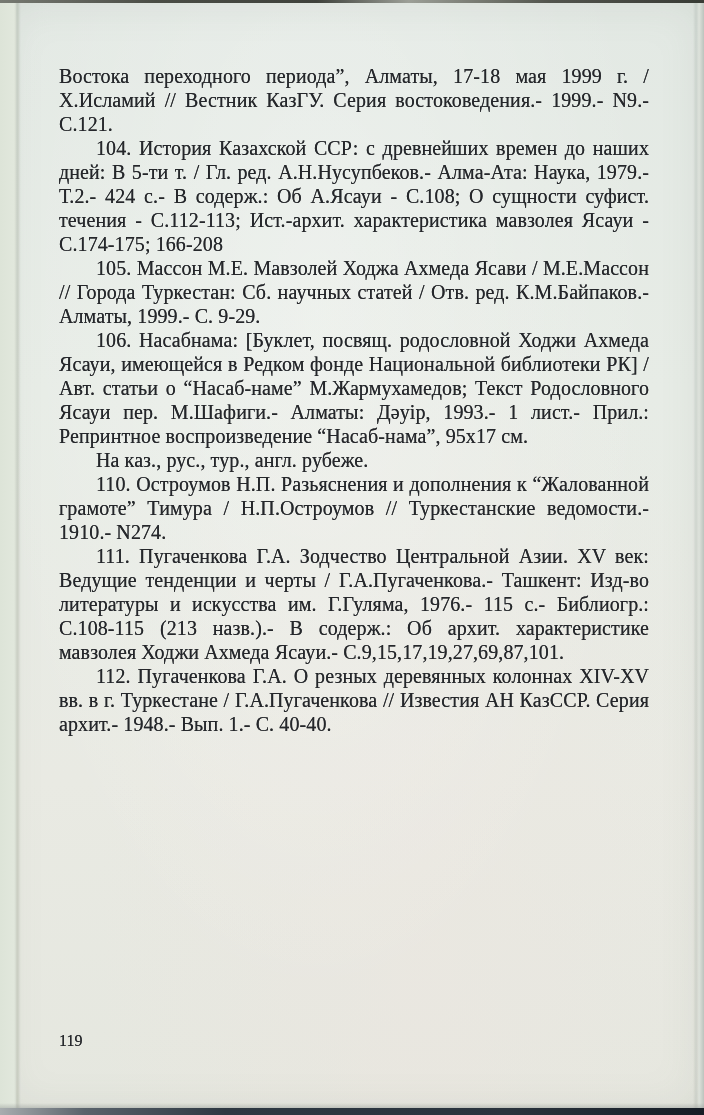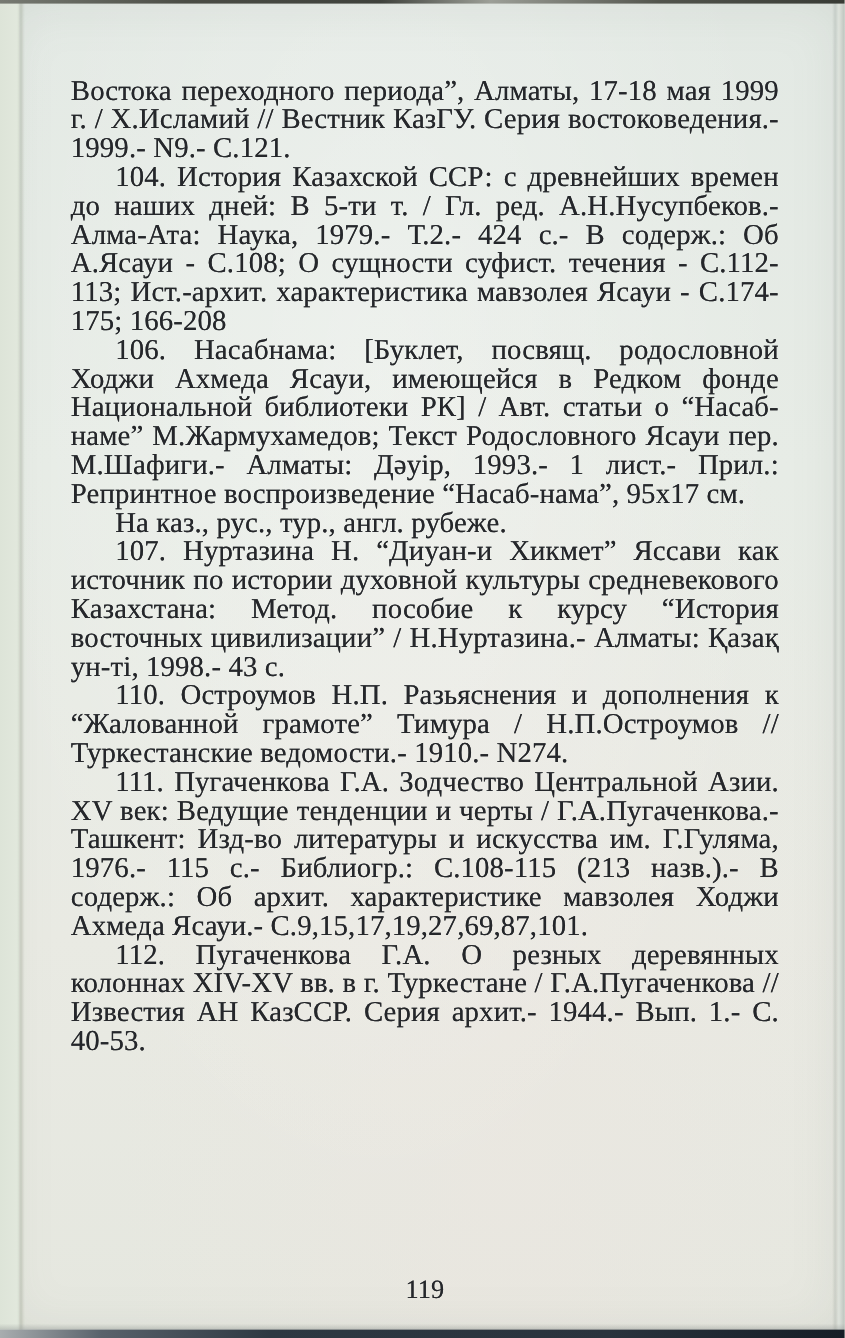--- a/index.html
+++ b/index.html
@@ -49,51 +49,50 @@
   .crease-right {
     position: absolute; top: 0; bottom: 0; right: 7px; width: 2px;
     background: rgba(130,140,132,0.28);
     filter: blur(1px);
   }
   
   .text-block {
     position: absolute;
     left: 59px; top: 64px; width: 590px;
     color: #25272b;
-    font-size: 24px;
+    font-size: 20px;
     line-height: 24px;
     text-align: justify;
     text-shadow: 0 0 0.5px rgba(45,47,50,0.85);
     letter-spacing: 0.1px;
   }
   .para { margin: 0; text-indent: 37px; }
   .para.no-indent { text-indent: 0; }
   .page-number {
     position: absolute;
-    left: 59px; width: 590px; top: 1062px;
-    text-align: center;
+    left: 59px; width: 590px; top: 1032px;
     color: #25272b;
-    font-size: 22px;
+    font-size: 16px;
     text-shadow: 0 0 0.5px rgba(45,47,50,0.85);
   }
 </style>
 </head>
 <body>
 
 <div class="photo">
 
   <div class="text-block">
     <p class="para no-indent">Востока переходного периода”, Алматы, 17-18 мая 1999 г. / Х.Исламий // Вестник КазГУ. Серия востоковедения.- 1999.- N9.- С.121.</p>
     <p class="para">104. История Казахской ССР: с древнейших времен до наших дней: В 5-ти т. / Гл. ред. А.Н.Нусупбеков.- Алма-Ата: Наука, 1979.- Т.2.- 424 с.- В содерж.: Об А.Ясауи - С.108; О сущности суфист. течения - С.112-113; Ист.-архит. характеристика мавзолея Ясауи - С.174-175; 166-208</p>
+    <p class="para">105. Массон М.Е. Мавзолей Ходжа Ахмеда Ясави / М.Е.Массон // Города Туркестан: Сб. научных статей / Отв. ред. К.М.Байпаков.- Алматы, 1999.- С. 9-29.</p>
     <p class="para">106. Насабнама: [Буклет, посвящ. родословной Ходжи Ахмеда Ясауи, имеющейся в Редком фонде Национальной библиотеки РК] / Авт. статьи о “Насаб-наме” М.Жармухамедов; Текст Родословного Ясауи пер. М.Шафиги.- Алматы: Дәуір, 1993.- 1 лист.- Прил.: Репринтное воспроизведение “Насаб-нама”, 95x17 см.</p>
     <p class="para">На каз., рус., тур., англ. рубеже.</p>
-    <p class="para">107. Нуртазина Н. “Диуан-и Хикмет” Яссави как источник по истории духовной культуры средневекового Казахстана: Метод. пособие к курсу “История восточных цивилизации” / Н.Нуртазина.- Алматы: Қазақ ун-ті, 1998.- 43 с.</p>
     <p class="para">110. Остроумов Н.П. Разьяснения и дополнения к “Жалованной грамоте” Тимура / Н.П.Остроумов // Туркестанские ведомости.- 1910.- N274.</p>
     <p class="para">111. Пугаченкова Г.А. Зодчество Центральной Азии. XV век: Ведущие тенденции и черты / Г.А.Пугаченкова.- Ташкент: Изд-во литературы и искусства им. Г.Гуляма, 1976.- 115 с.- Библиогр.: С.108-115 (213 назв.).- В содерж.: Об архит. характеристике мавзолея Ходжи Ахмеда Ясауи.- С.9,15,17,19,27,69,87,101.</p>
-    <p class="para">112. Пугаченкова Г.А. О резных деревянных колоннах XIV-XV вв. в г. Туркестане / Г.А.Пугаченкова // Известия АН КазССР. Серия архит.- 1944.- Вып. 1.- С. 40-53.</p>
+    <p class="para">112. Пугаченкова Г.А. О резных деревянных колоннах XIV-XV вв. в г. Туркестане / Г.А.Пугаченкова // Известия АН КазССР. Серия архит.- 1948.- Вып. 1.- С. 40-40.</p>
   </div>
 
   <div class="page-number">119</div>
 
   <div class="edge-left"></div>
   <div class="crease-left"></div>
   <div class="edge-right"></div>
   <div class="crease-right"></div>
   <div class="edge-top"></div>
   <div class="edge-bottom-soft"></div>

